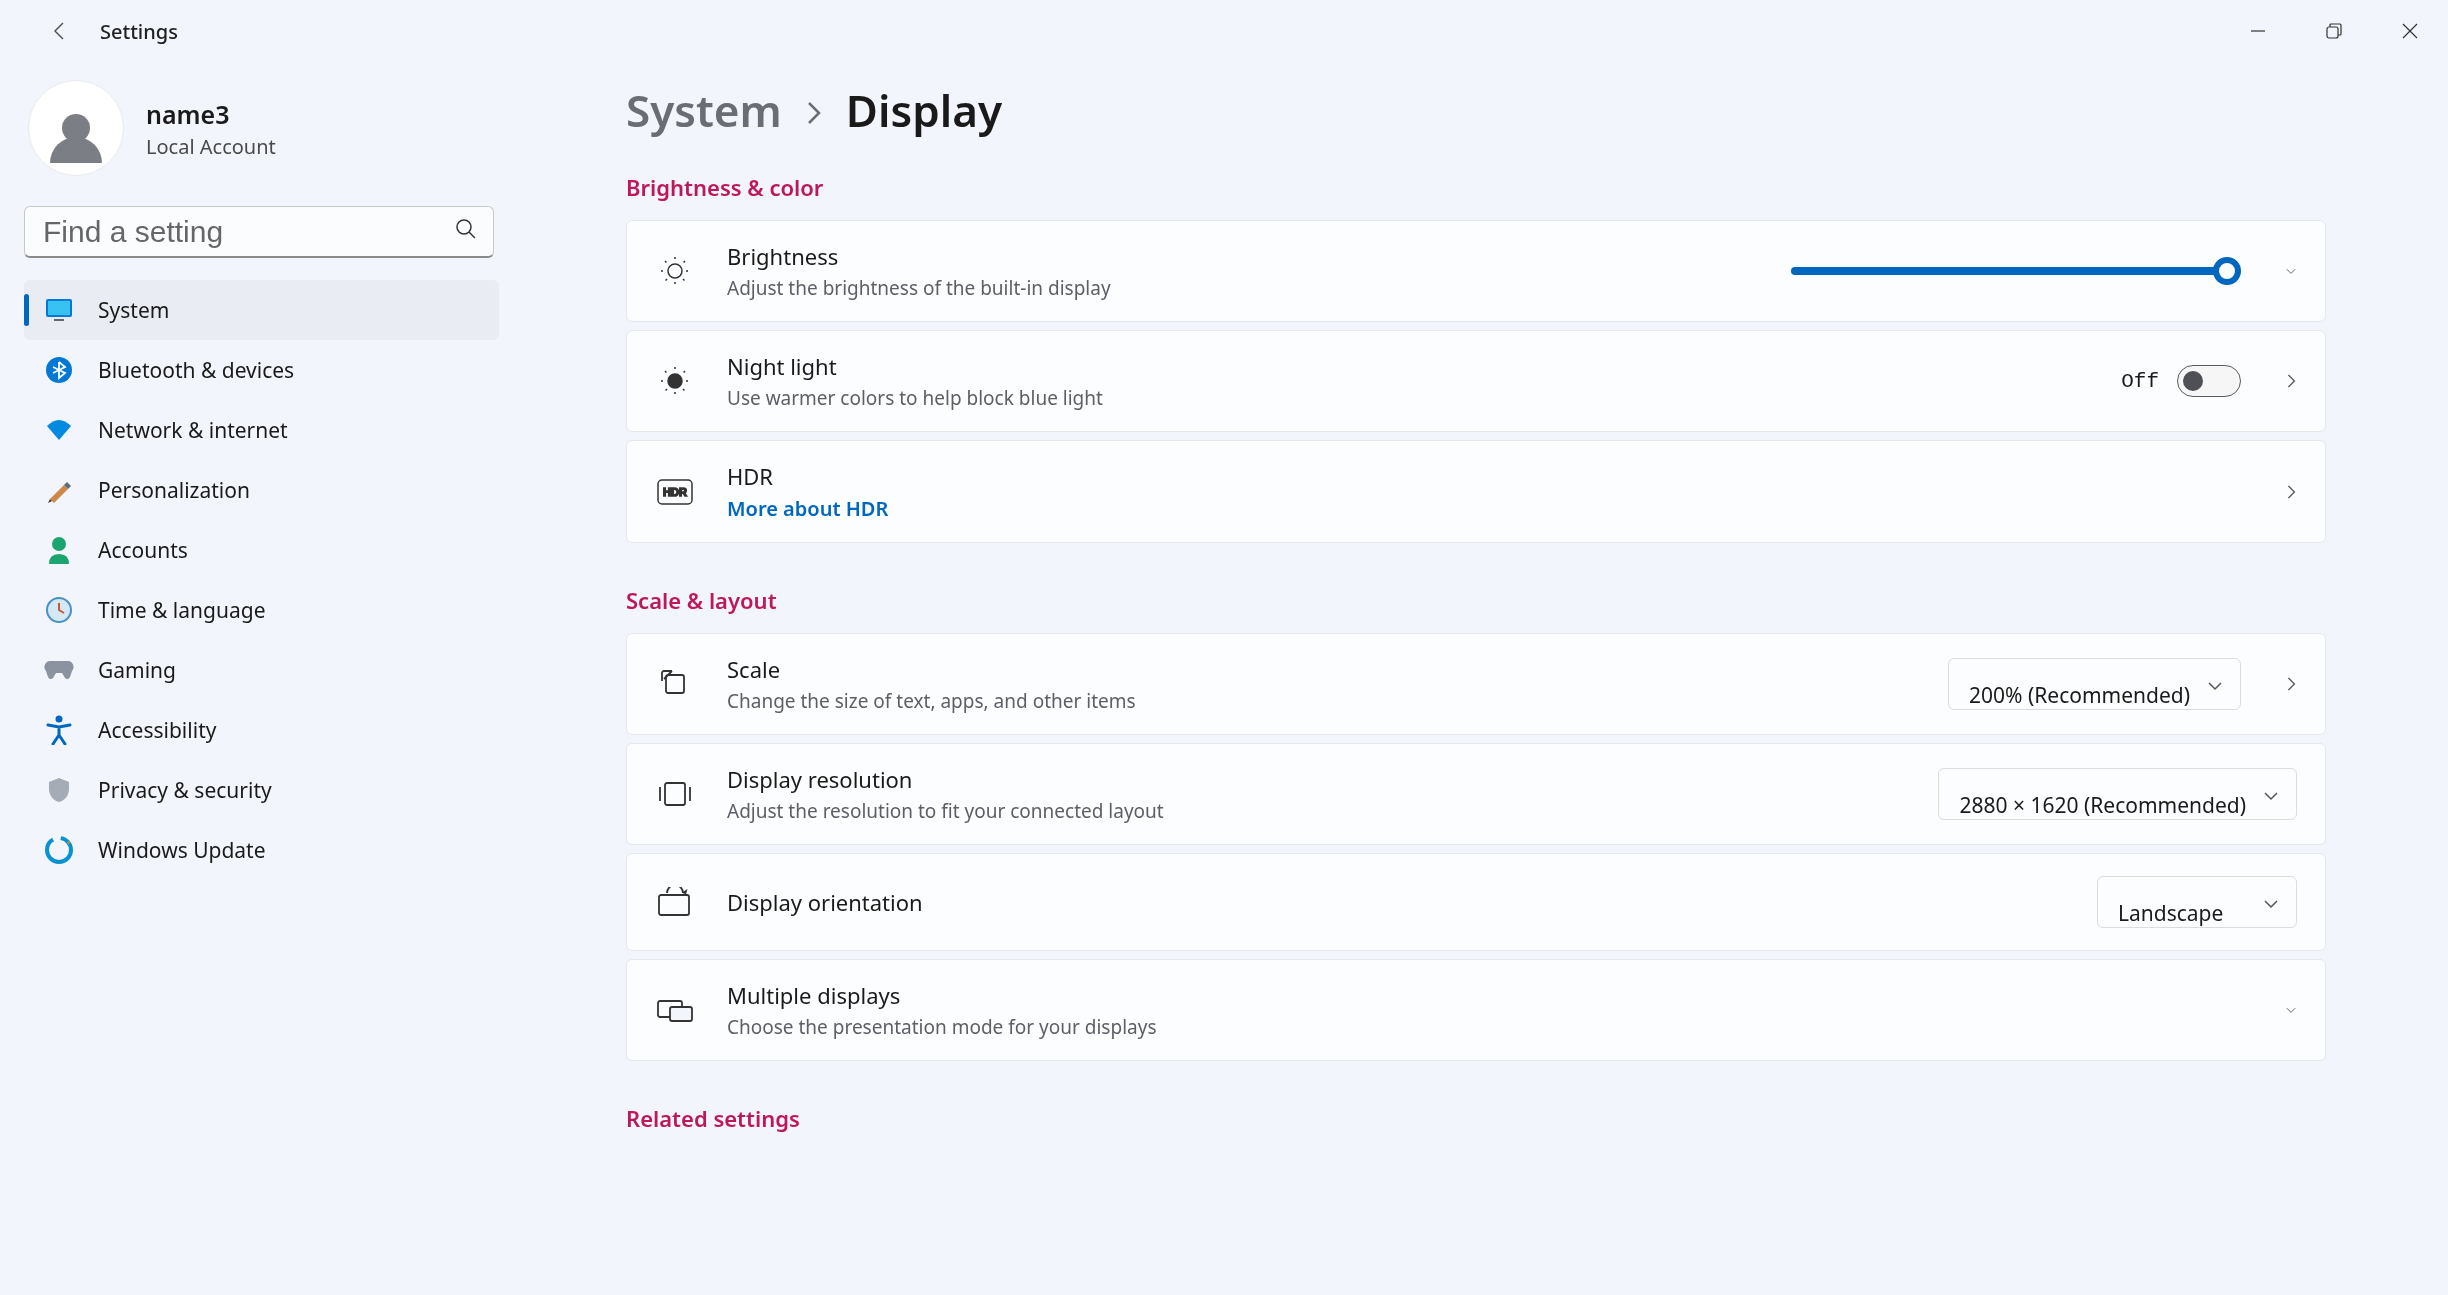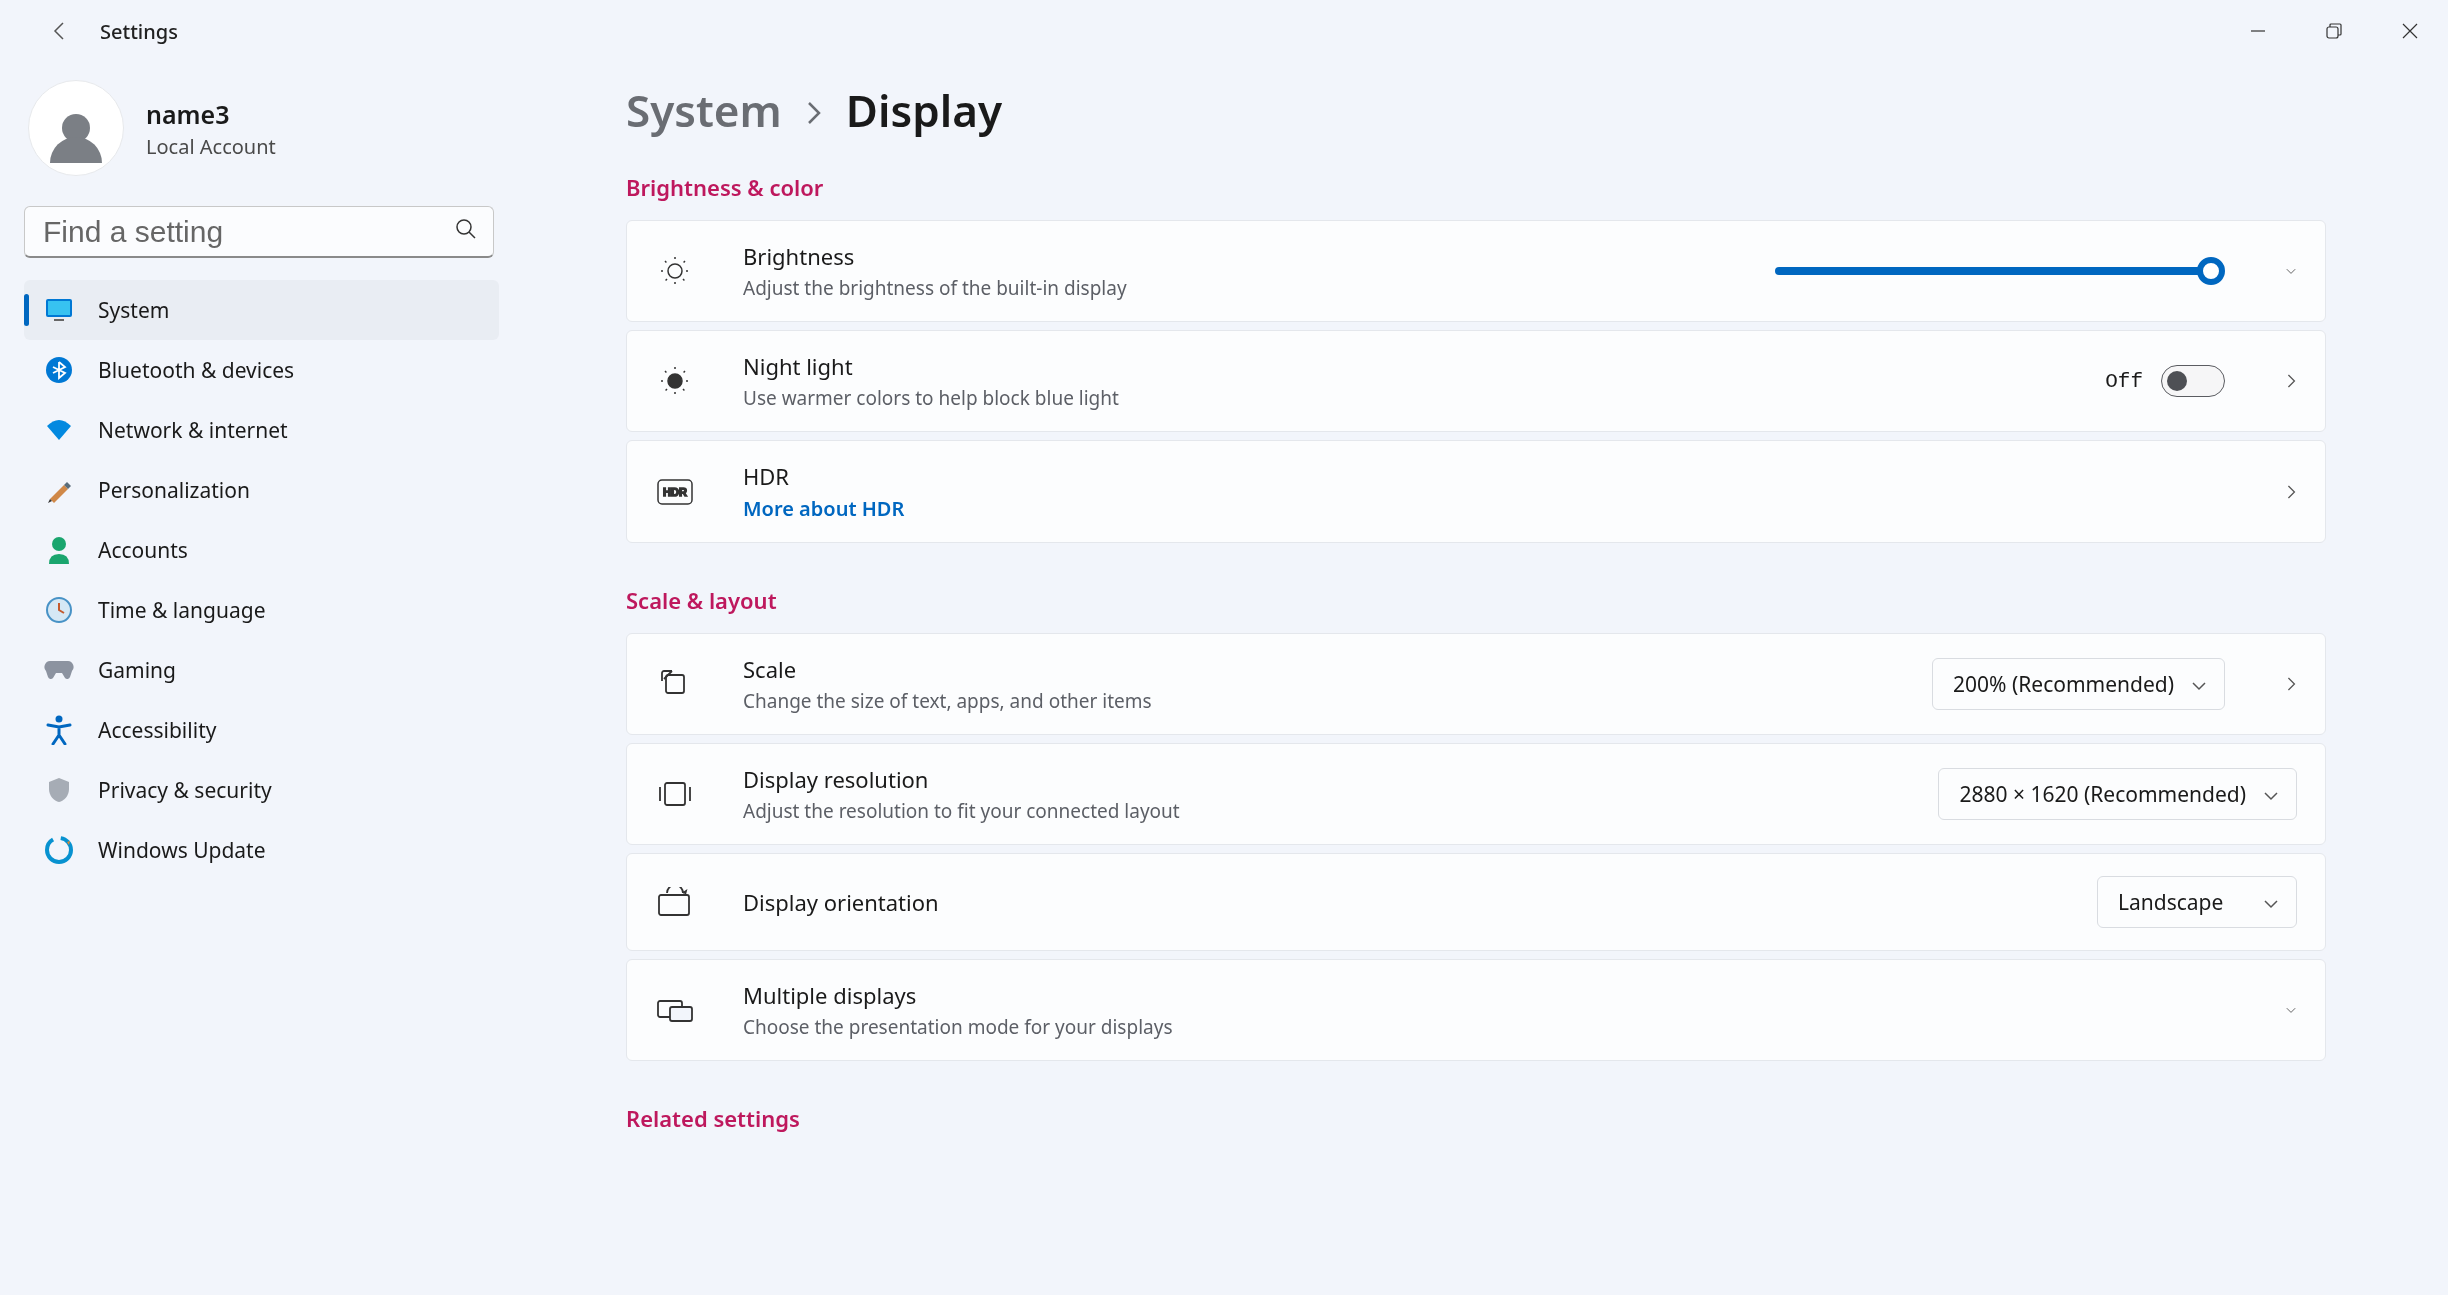--- a/index.html
+++ b/index.html
@@ -92,21 +92,21 @@
   .section { margin-bottom:42px; }
 
   .card {
     background:#fcfdfe;
     border:1px solid #e4e7ec;
     border-radius:6px;
     padding: 20px 28px 20px 28px;
     margin-bottom:8px;
     display:flex;
     align-items:center;
-    gap:48px;
+    gap:32px;
     min-height:98px;
   }
   .card-icon {
     width:40px; height:40px; flex-shrink:0;
     display:flex; align-items:center; justify-content:center;
   }
   .card-text { flex-shrink:0; }
   .card-title { font-size:22px; color:#1a1a1a; }
   .card-sub { font-size:19px; color:#5c5f66; margin-top:4px; }
   .card-link { font-size:20px; color:#0067c0; font-weight:600; margin-top:4px; cursor:pointer;}
@@ -133,21 +133,21 @@
   }
   .toggle-knob {
     width:20px; height:20px; border-radius:50%; background:#4e5055;
     position:absolute; left:5px; top:50%; transform:translateY(-50%);
   }
 
   
   .dropdown {
     height:52px; padding:0 50px 0 20px;
     border:1px solid #d9dce1; border-radius:6px;
-    background:#fcfdfe; display:flex; align-items:center;
+    background:#fcfdfe; display:flex; align-items:flex-end;
     position:relative; cursor:pointer;
     font-size:21px;
   }
   .dropdown .chev { position:absolute; right:16px; top:50%; transform:translateY(-50%); }
 
 </style>
 </head>
 <body>
 
 <div class="titlebar">

